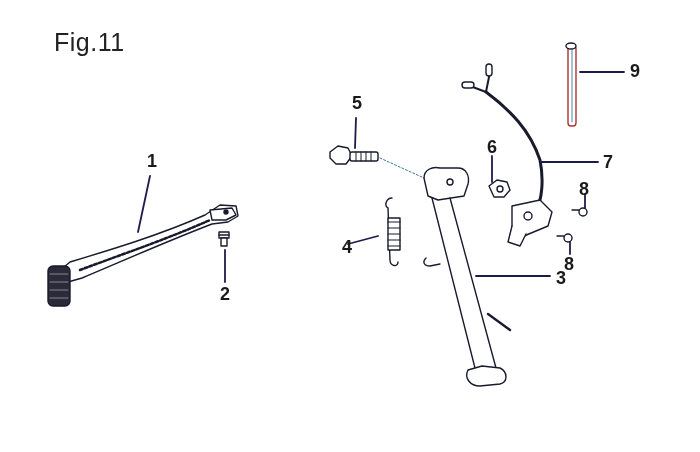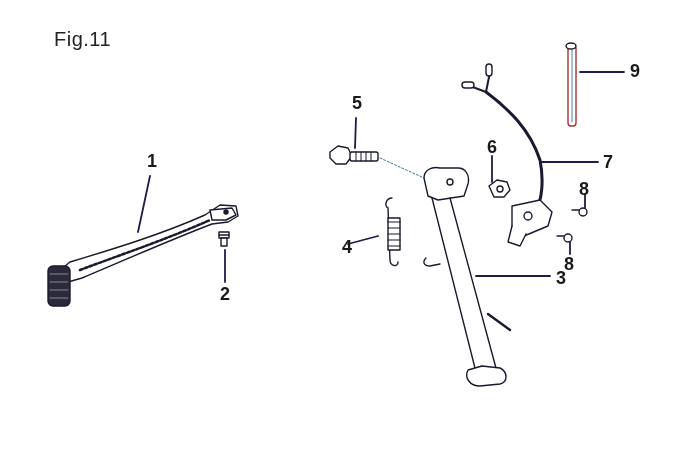--- a/index.html
+++ b/index.html
@@ -1,17 +1,17 @@
 <!DOCTYPE html>
 <html><head>
 <meta charset="utf-8">
 <style>
   html, body { margin:0; padding:0; background:#ffffff; }
   body { width:700px; height:452px; position:relative; overflow:hidden; font-family:"Liberation Sans", sans-serif; }
-  .fig-title { position:absolute; left:54px; top:28px; font-size:20px; color:#222; letter-spacing:0.5px; }
+  .fig-title { position:absolute; left:54px; top:28px; font-size:25px; color:#222; letter-spacing:0.5px; }
   .callout { position:absolute; font-size:18px; font-weight:bold; color:#1a1a1a; font-family:"Liberation Sans", sans-serif; line-height:1; }
   svg.diagram { position:absolute; left:0; top:0; }
 </style>
 </head>
 <body>
 
 <div class="fig-title">Fig.11</div>
 
 <svg class="diagram" width="700" height="452" viewBox="0 0 700 452" fill="none" stroke="#1a1a2e" stroke-width="1.4" stroke-linecap="round" stroke-linejoin="round">
 

